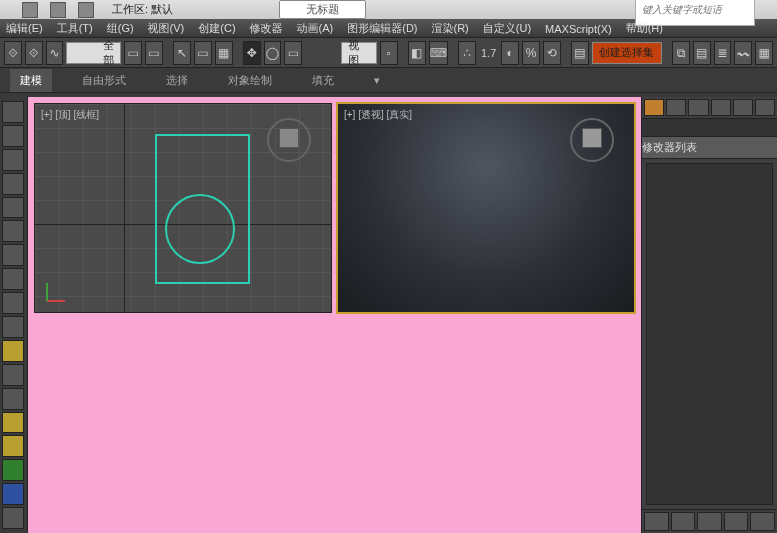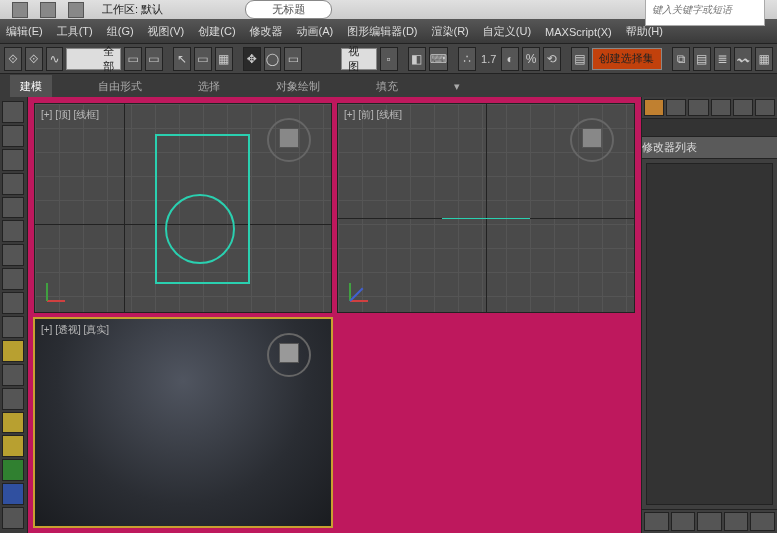--- a/index.html
+++ b/index.html
@@ -3,46 +3,46 @@
 <meta charset="utf-8">
 <style>
   * { box-sizing: border-box; margin: 0; padding: 0; }
   body {
     width: 777px; height: 533px;
     background: #3a3a3a;
     font-family: "Microsoft YaHei", Arial, sans-serif;
     font-size: 11px; color: #ccc; overflow: hidden;
     position: relative;
   }
-  .title-strip { height: 20px; background: linear-gradient(#e0e0e0,#cccccc); display:flex; align-items:center; padding:0 12px; gap:12px; border-bottom:1px solid #555;}
+  .title-strip { height: 20px; background: linear-gradient(#e0e0e0,#cccccc); display:flex; align-items:center; padding:0 22px; gap:12px; border-bottom:1px solid #555;}
   .title-strip .tbtn { width:16px; height:16px; background:#888; border:1px solid #555; }
   .title-strip .label { color:#222; margin:0 6px; font-size:11px;}
-  .title-strip .tab { background:#fff; border:1px solid #888; border-radius:9px; padding:1px 26px; color:#555; margin-left:64px;}
+  .title-strip .tab { background:#fff; border:1px solid #888; border-radius:2px; padding:1px 26px; color:#555; margin-left:88px;}
   .title-strip .search { margin-left:auto; background:#fff; border:1px solid #aaa; color:#999; font-style:italic; padding:1px 6px; width:120px; height:32px; font-size:10px;}
-  .menubar { height:24px; background:linear-gradient(#555,#3a3a3a); display:flex; align-items:center; padding:0 6px; gap:14px; border-bottom:1px solid #222;}
+  .menubar { height:18px; background:linear-gradient(#555,#3a3a3a); display:flex; align-items:center; padding:0 6px; gap:14px; border-bottom:1px solid #222;}
   .menubar span { color:#ddd; font-size:11px; }
   .toolbar1 { height:30px; background:#444; display:flex; align-items:center; gap:3px; padding:0 4px; border-bottom:1px solid #222;}
   .toolbar1 .sep { width:6px; }
   .tbtn2 { width:24px; height:24px; background:#555; border:1px solid #222; display:flex; align-items:center; justify-content:center; color:#ccc; font-size:12px;}
   .tbtn2.active { background:#2a2a2a; }
   .drop { height:22px; background:#ddd; color:#222; font-size:11px; display:flex; align-items:center; padding:0 6px; border:1px solid #888;}
   .drop.wide { width:56px;padding-left:36px;}
   .drop.narrow{ width:44px;margin-left:36px;}
   .drop.sel { width:92px; background:#c2410c;}
   .num { color:#ccc; font-size:11px; padding:0 2px;}
-  .ribbon { height:25px; background:#3a3a3a; display:flex; align-items:center; gap:36px; padding:0 10px; border-bottom:1px solid #222;}
+  .ribbon { height:25px; background:#3a3a3a; display:flex; align-items:center; gap:20px; padding:0 10px; border-bottom:1px solid #222;}
   .ribbon .tab { color:#aaa; font-size:11px; padding:4px 10px;}
   .ribbon .tab.active { background:#525252; color:#fff;}
   .main { position:absolute; top:97px; left:0; right:0; bottom:0; display:flex;}
   .left-tools { width:28px; background:#3a3a3a; border-right:1px solid #222; display:flex; flex-direction:column; gap:2px; padding:4px 2px;}
   .lt { width:22px; height:22px; background:#555; border:1px solid #222;}
   .lt.y { background:#b8a030;}
   .lt.b { background:#3050a0;}
   .lt.g { background:#308030;}
-  .viewports { flex:1; position:relative; background:#be185d; padding:6px; display:grid; grid-template-columns:1fr 1fr; grid-template-rows:1fr 1fr; gap:5px;}
+  .viewports { flex:1; position:relative; background:#f9a8d4; padding:6px; display:grid; grid-template-columns:1fr 1fr; grid-template-rows:1fr 1fr; gap:5px;}
   .vp { background:#4a4a4a; border:1px solid #222; position:relative; overflow:hidden;}
   .vp.active { outline:2px solid #c8a030; outline-offset:-1px;}
   .vp .lbl { position:absolute; top:4px; left:6px; color:#bbb; font-size:10px; z-index:5;}
   .vp .cube { position:absolute; top:14px; right:20px; width:44px; height:44px; z-index:5;}
   .vp .cube .ring { position:absolute; inset:0; border:2px solid #666; border-radius:50%;}
   .vp .cube .box { position:absolute; top:10px; left:12px; width:20px; height:20px; background:#888; border:1px solid #555;}
   .grid-bg { position:absolute; inset:0; }
   .grid-bg::before { content:""; position:absolute; inset:0;
     background-image:
       linear-gradient(#555 1px, transparent 1px),
@@ -177,36 +177,20 @@
           <div class="box"></div>
         </div>
       <div class="rect-shape"></div>
       <div class="circ-shape"></div>
       <div class="gizmo">
           <div class="ax x"></div>
           <div class="ax y"></div>
         </div>
     </div>
 
-    <div class="vp">
-      <div class="grid-bg"></div>
-      <div class="axis-h" style="top:55%;"></div>
-      <div class="axis-v" style="left:50%;"></div>
-      <span class="lbl">[+] [前] [线框]</span>
-      <div class="cube">
-          <div class="ring"></div>
-          <div class="box"></div>
-        </div>
-      <div class="cross-h" style="top:55%; left:35%; right:35%;"></div>
-      <div class="gizmo">
-          <div class="ax x"></div>
-          <div class="ax y"></div>
-          <div class="ax z"></div>
-        </div>
-    </div>
 
 
     <div class="vp active persp">
       <span class="lbl">[+] [透视] [真实]</span>
       <div class="cube">
           <div class="ring"></div>
           <div class="box" style="background:#999;"></div>
         </div>
 
     </div>

